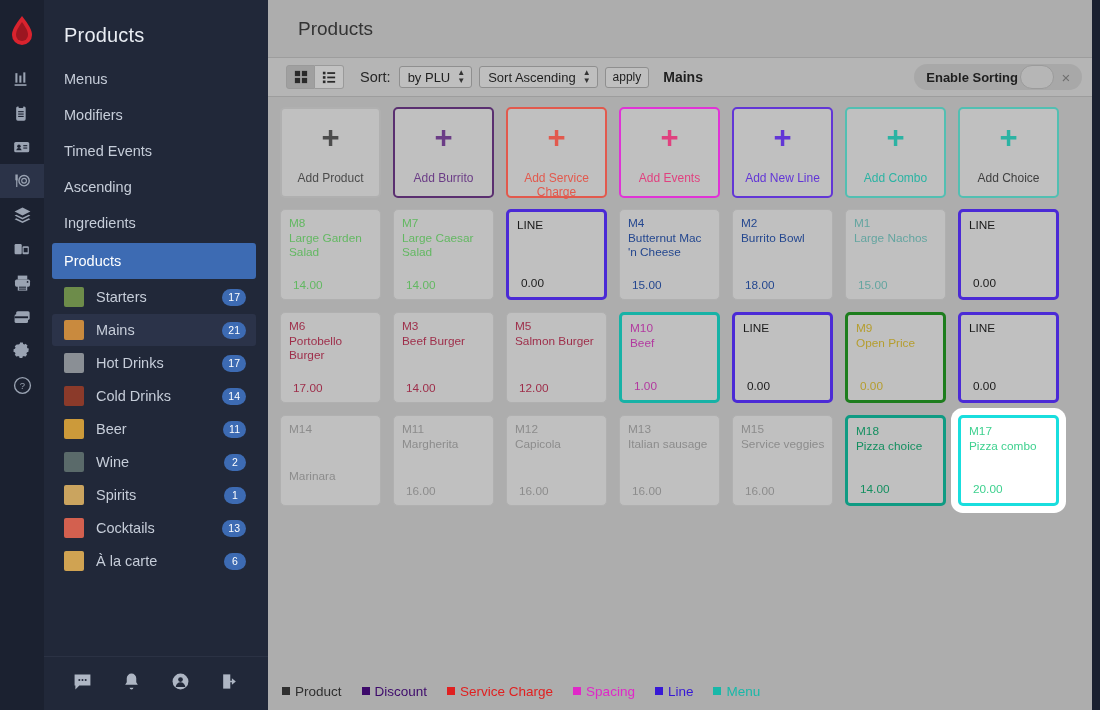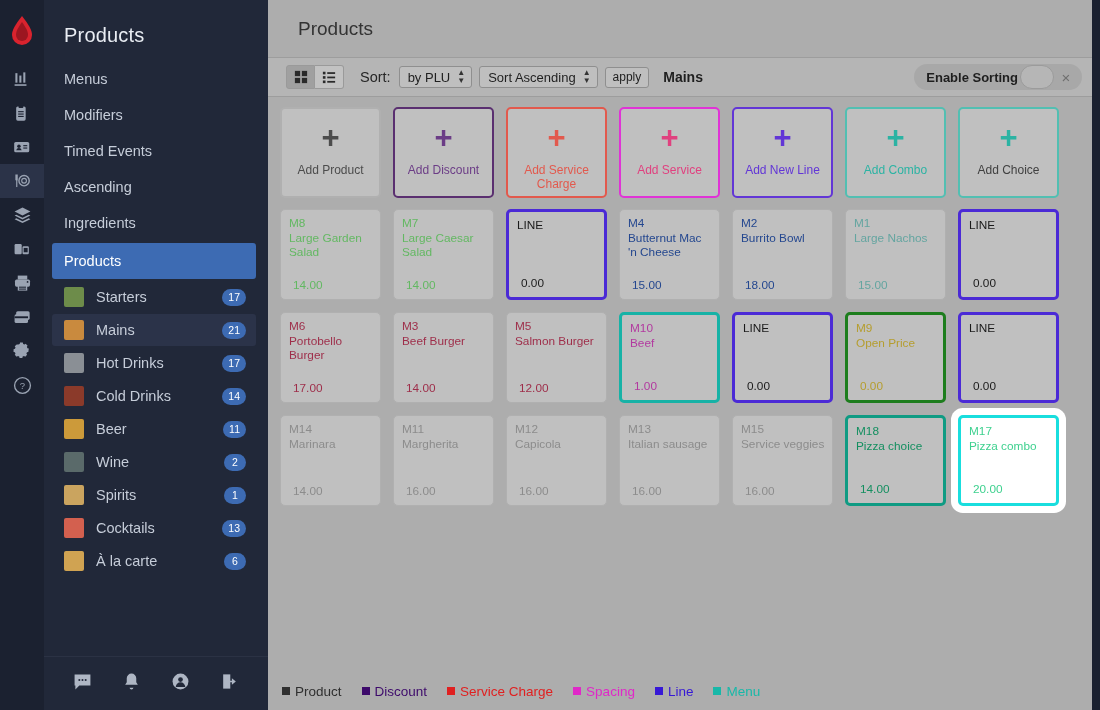--- a/index.html
+++ b/index.html
@@ -170,21 +170,21 @@
   .addbtn {
     width: 101px; height: 91px;
     background: #c0c0c0; border-radius: 5px;
     border: 2px solid #b0b0b0;
     display: flex; flex-direction: column;
     align-items: center; justify-content: flex-start;
     padding-top: 14px; cursor: pointer;
     text-align: center;
   }
   .addbtn .plus { font-size: 31px; line-height: 30px; font-weight: bold; }
-  .addbtn .cap { font-size: 12px; line-height: 14px; margin-top: 10px; padding: 0 3px; }
+  .addbtn .cap { font-size: 12px; line-height: 14px; margin-top: 18px; padding: 0 3px; }
 
   
   .legend {
     height: 38px; background: #adadad;
     display: flex; align-items: center; padding-left: 14px;
     gap: 20px;
   }
   .lg-item { display: flex; align-items: center; font-size: 13.5px; }
   .lg-sq { width: 8px; height: 8px; margin-right: 5px; display: inline-block; }
 </style>
@@ -408,29 +408,29 @@
     </div>
 
     <div class="grid-area">
       <div class="addrow" id="addrow">
           <div class="addbtn" style="border-color: rgb(176, 176, 176);">
             <span class="plus" style="color:#4c4c4c">+</span>
             <span class="cap" style="color:#4c4c4c">Add Product</span>
           </div>
           <div class="addbtn" style="border-color: rgb(90, 47, 112);">
             <span class="plus" style="color:#6b3c86">+</span>
-            <span class="cap" style="color:#6b3c86">Add Discount</span>
+            <span class="cap" style="color:#6b3c86">Add Burrito</span>
           </div>
           <div class="addbtn" style="border-color: rgb(226, 89, 77);">
             <span class="plus" style="color:#e2594d">+</span>
             <span class="cap" style="color:#e2594d">Add Service Charge</span>
           </div>
           <div class="addbtn" style="border-color: rgb(224, 51, 214);">
             <span class="plus" style="color:#e0417f">+</span>
-            <span class="cap" style="color:#e0417f">Add Service</span>
+            <span class="cap" style="color:#e0417f">Add Events</span>
           </div>
           <div class="addbtn" style="border-color: rgb(98, 54, 214);">
             <span class="plus" style="color:#6236d6">+</span>
             <span class="cap" style="color:#6236d6">Add New Line</span>
           </div>
           <div class="addbtn" style="border-color: rgb(82, 191, 178);">
             <span class="plus" style="color:#2bb3a3">+</span>
             <span class="cap" style="color:#2bb3a3">Add Combo</span>
           </div>
           <div class="addbtn" style="border-color: rgb(82, 191, 178);">
@@ -503,21 +503,21 @@
               <div class="plu" style="color:#b59d2e">M9</div>
               <div class="nm" style="color:#b59d2e">Open Price</div>
               <div class="price" style="color:#b59d2e;padding-left:4px">0.00</div>
             </div>
             <div class="tile" style="border-color: rgb(75, 42, 214); border-width: 3px;">
               <div class="plu" style="color:#1a1a1a">LINE</div>
               <div class="price" style="color:#1a1a1a;padding-left:4px">0.00</div>
             </div>
           </div>
           <div class="grid-row">
-            <div class="tile" style="border-color: rgb(176, 176, 176); border-width: 1px;">
+            <div class="tile" style="border-color: rgb(176, 176, 176); border-width: 1px; gap: 32px;">
               <div class="plu" style="color:#8c8c8c">M14</div>
               <div class="nm" style="color:#8c8c8c">Marinara</div>
               <div class="price" style="color:#8c8c8c;padding-left:4px">14.00</div>
             </div>
             <div class="tile" style="border-color: rgb(176, 176, 176); border-width: 1px;">
               <div class="plu" style="color:#8c8c8c">M11</div>
               <div class="nm" style="color:#8c8c8c">Margherita</div>
               <div class="price" style="color:#8c8c8c;padding-left:4px">16.00</div>
             </div>
             <div class="tile" style="border-color: rgb(176, 176, 176); border-width: 1px;">

